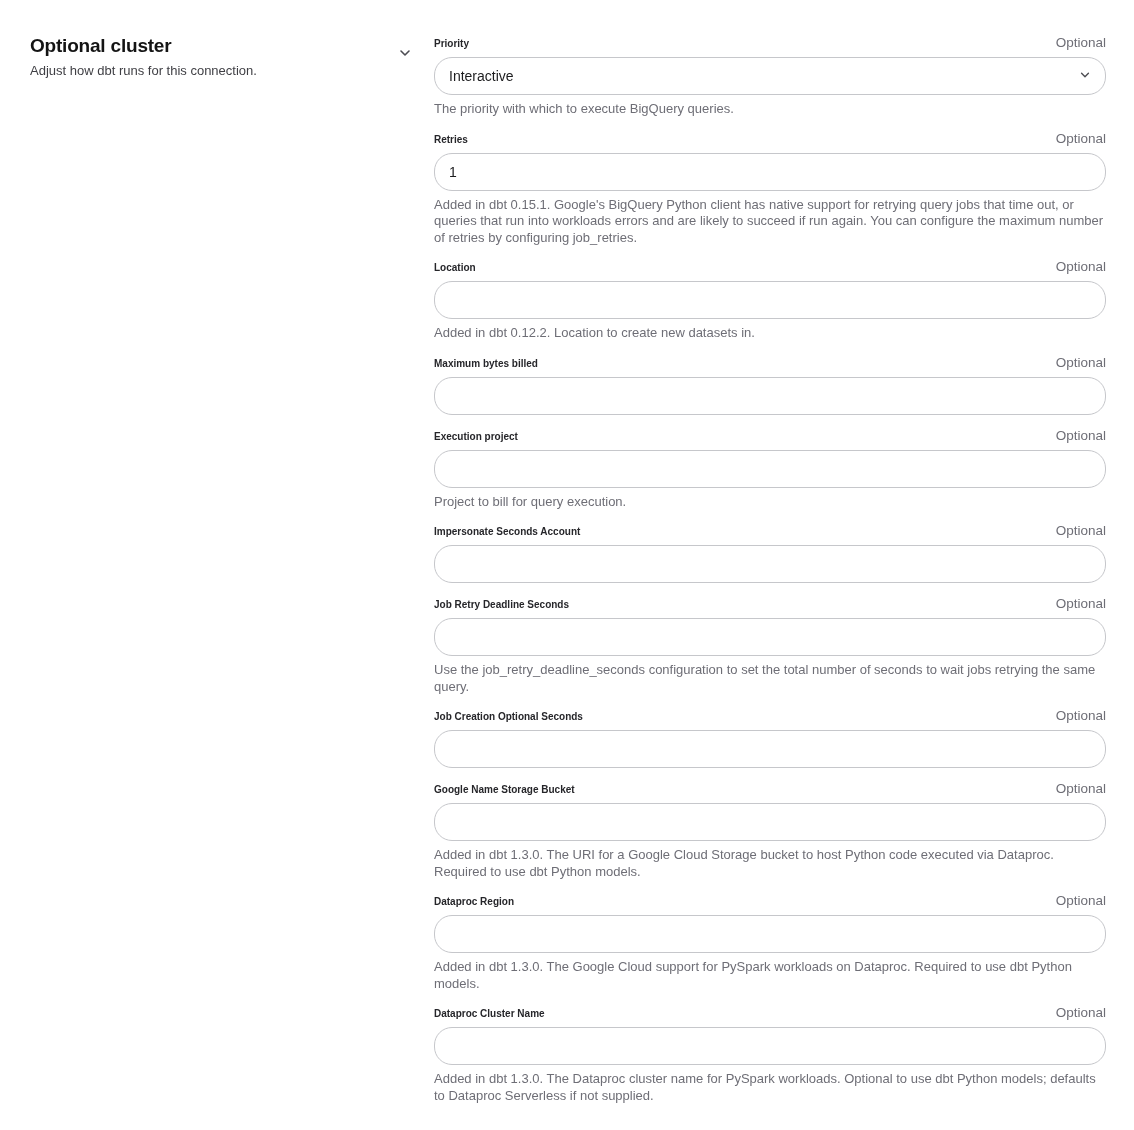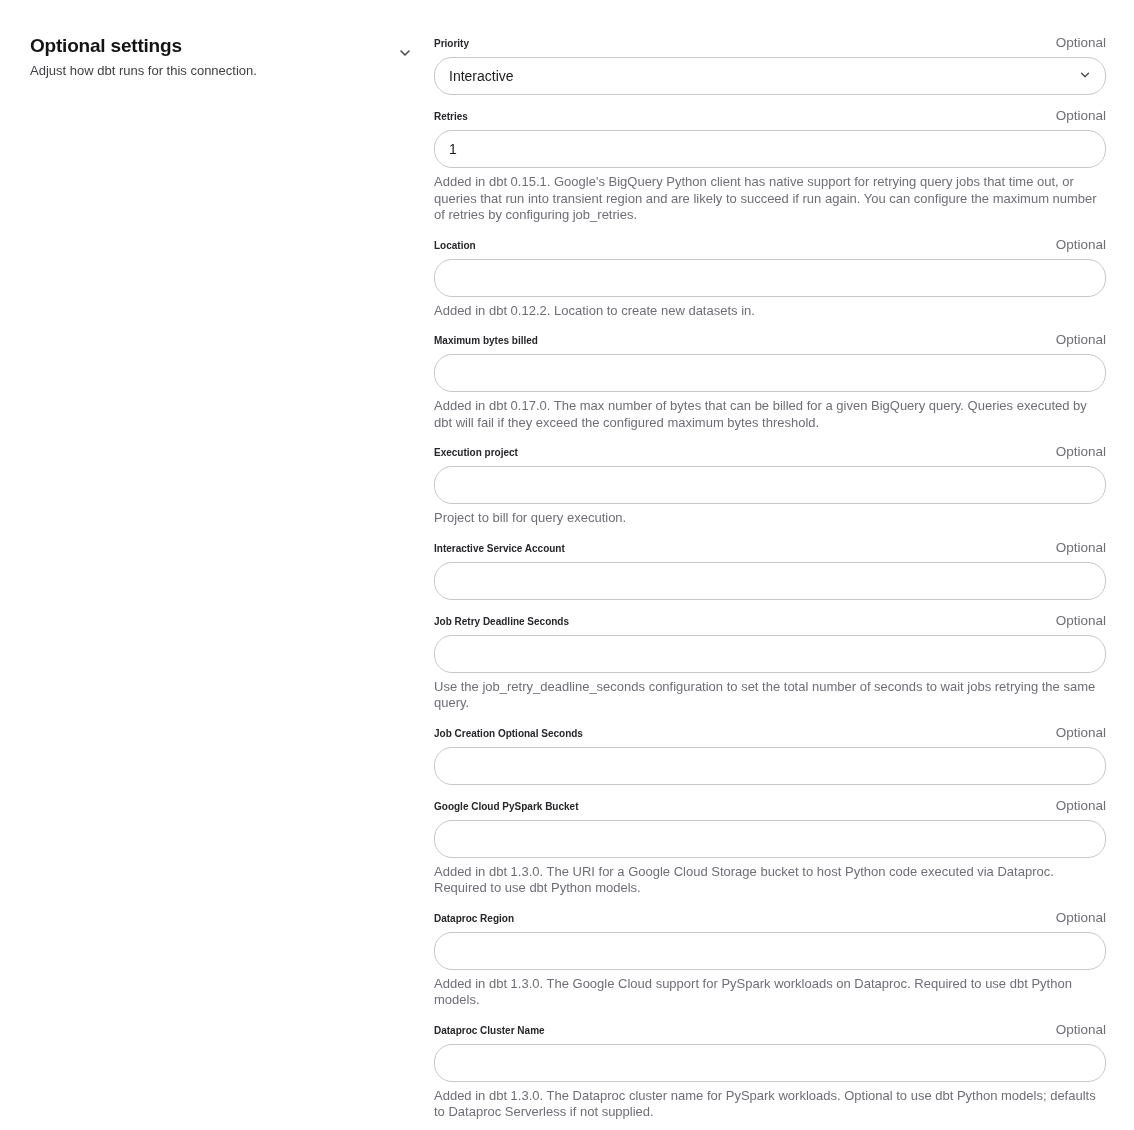--- a/index.html
+++ b/index.html
@@ -102,21 +102,21 @@
     max-width: 672px;
   }
 </style>
 </head>
 <body>
 
 <div class="page">
 
   <div class="left-col">
     <div>
-      <h2 class="section-title">Optional settings</h2>
+      <h2 class="section-title">Optional cluster</h2>
       <p class="section-subtitle">Adjust how dbt runs for this connection.</p>
     </div>
     <button class="collapse-btn" aria-label="Collapse section">
       <span>
         <svg width="14" height="14" viewBox="0 0 14 14">
             <path class="chev" d="M3 5 L7 9 L11 5"></path>
           </svg>
       </span>
     </button>
   </div>
@@ -129,65 +129,65 @@
     </div>
     <div class="select-box" role="combobox" aria-expanded="false">
       <span class="select-value">Interactive</span>
       <span>
         <svg width="12" height="12" viewBox="0 0 14 14">
               <path class="chev" d="M3 5 L7 9 L11 5"></path>
             </svg>
       </span>
     </div>
 
+    <p class="field-help">The priority with which to execute BigQuery queries.</p>
   </div>
 
   <div class="field">
     <div class="field-head">
       <span class="field-label">Retries</span>
       <span class="field-badge">Optional</span>
     </div>
     
     <input class="text-input" type="text" value="1" style="">
-    <p class="field-help">Added in dbt 0.15.1. Google's BigQuery Python client has native support for retrying query jobs that time out, or queries that run into transient region and are likely to succeed if run again. You can configure the maximum number of retries by configuring job_retries.</p>
+    <p class="field-help">Added in dbt 0.15.1. Google's BigQuery Python client has native support for retrying query jobs that time out, or queries that run into workloads errors and are likely to succeed if run again. You can configure the maximum number of retries by configuring job_retries.</p>
   </div>
 
   <div class="field">
     <div class="field-head">
       <span class="field-label">Location</span>
       <span class="field-badge">Optional</span>
     </div>
     
     <input class="text-input" type="text" style="">
     <p class="field-help">Added in dbt 0.12.2. Location to create new datasets in.</p>
   </div>
 
   <div class="field">
     <div class="field-head">
       <span class="field-label">Maximum bytes billed</span>
       <span class="field-badge">Optional</span>
     </div>
     
     <input class="text-input" type="text" style="">
-    <p class="field-help">Added in dbt 0.17.0. The max number of bytes that can be billed for a given BigQuery query. Queries executed by dbt will fail if they exceed the configured maximum bytes threshold.</p>
   </div>
 
   <div class="field">
     <div class="field-head">
       <span class="field-label">Execution project</span>
       <span class="field-badge">Optional</span>
     </div>
     
     <input class="text-input" type="text" style="">
     <p class="field-help">Project to bill for query execution.</p>
   </div>
 
   <div class="field">
     <div class="field-head">
-      <span class="field-label">Interactive Service Account</span>
+      <span class="field-label">Impersonate Seconds Account</span>
       <span class="field-badge">Optional</span>
     </div>
     
     <input class="text-input" type="text" style="">
     
   </div>
 
   <div class="field">
     <div class="field-head">
       <span class="field-label">Job Retry Deadline Seconds</span>
@@ -202,21 +202,21 @@
     <div class="field-head">
       <span class="field-label">Job Creation Optional Seconds</span>
       <span class="field-badge">Optional</span>
     </div>
     
     <input class="text-input" type="text" style="">
   </div>
 
   <div class="field">
     <div class="field-head">
-      <span class="field-label">Google Cloud PySpark Bucket</span>
+      <span class="field-label">Google Name Storage Bucket</span>
       <span class="field-badge">Optional</span>
     </div>
     
     <input class="text-input" type="text" style="">
     <p class="field-help">Added in dbt 1.3.0. The URI for a Google Cloud Storage bucket to host Python code executed via Dataproc. Required to use dbt Python models.</p>
   </div>
 
   <div class="field">
     <div class="field-head">
       <span class="field-label">Dataproc Region</span>

